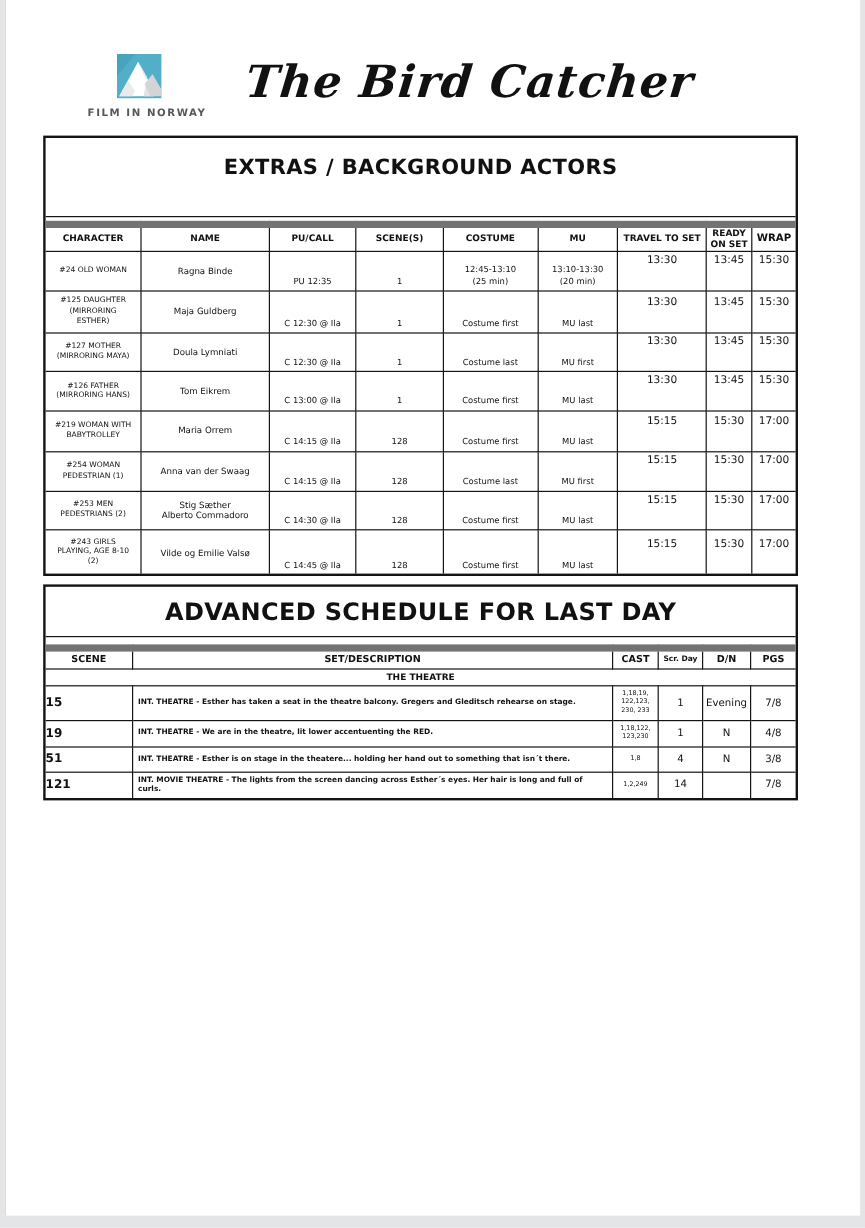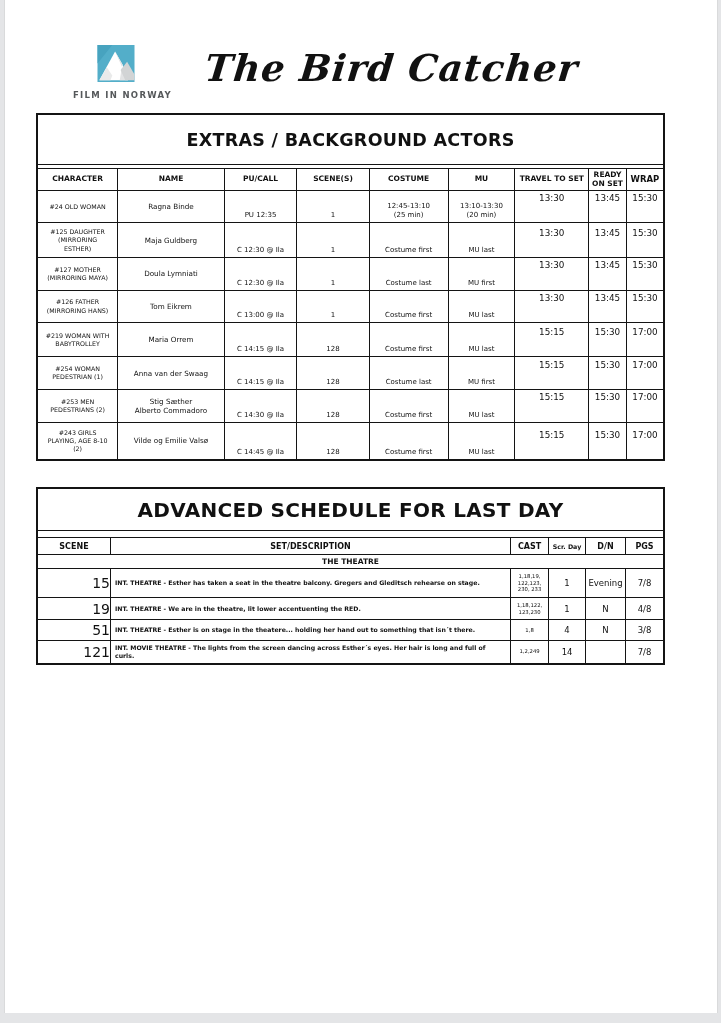--- a/index.html
+++ b/index.html
@@ -50,32 +50,32 @@
     position: absolute; left: 31px; width: 629px;
     border: 2px solid #141414;
     background: #fff;
   }
   .box-extras { top: 113px; }
   .box-schedule { top: 487px; }
   .box-title {
     border-bottom: 1px solid #141414;
     text-align: center; font-weight: bold;
   }
-  .extras-title { font-size: 17.5px; height: 50px; line-height: 50px; letter-spacing: .3px; }
+  .extras-title { font-size: 17.5px; height: 66px; line-height: 50px; letter-spacing: .3px; }
   .schedule-title { font-size: 20px; height: 42px; line-height: 42px; letter-spacing: .3px; }
   .gap { height: 3px; }
   .date-row {
     border-top: 1px solid #141414;
     border-bottom: 1px solid #141414;
     height: 25px;
     display: flex; align-items: center; justify-content: center; gap: 68px;
     font-weight: bold; font-size: 12.5px;
   }
   table { border-collapse: collapse; width: 100%; table-layout: fixed; }
-  .grid { border-top: 1px solid #737373; }
+  .grid { border-top: 6px solid #737373; }
   td, th { border: 1px solid #141414; overflow: hidden; }
   tr > td:first-child, tr > th:first-child { border-left: none; }
   tr > td:last-child, tr > th:last-child { border-right: none; }
   tr:last-child > td { border-bottom: none; }
 
   
   .t-extras th {
     font-size: 7.5px; font-weight: bold; text-align: center;
     height: 22px; padding: 1px; white-space: pre-line; line-height: 1.15;
     vertical-align: middle;
@@ -101,21 +101,21 @@
   
   .t-sched th {
     font-size: 8px; font-weight: bold; text-align: center;
     height: 17px; vertical-align: middle; padding: 1px;
   }
   .t-sched th.h-scrday { font-size: 6.3px; }
   .t-sched td { vertical-align: middle; }
   .t-sched td.c-section {
     font-size: 7.5px; font-weight: bold; text-align: center; height: 14px;
   }
-  .t-sched td.c-scene { font-size: 14px; font-weight: normal; text-align: right; }
+  .t-sched td.c-scene { font-size: 10px; font-weight: bold; text-align: left; }
   .t-sched td.c-desc  { font-size: 6.2px; font-weight: bold; text-align: left; padding: 2px 4px; line-height: 1.25; }
   .t-sched td.c-cast  { font-size: 5.3px; text-align: center; white-space: pre-line; line-height: 1.3; }
   .t-sched td.c-num   { font-size: 8.5px; text-align: center; }
   .t-sched tr.s0 { height: 29px; }
   .t-sched tr.s1 { height: 22px; }
   .t-sched tr.s2 { height: 21px; }
   .t-sched tr.s3 { height: 22px; }
 </style>
 </head>
 <body>

